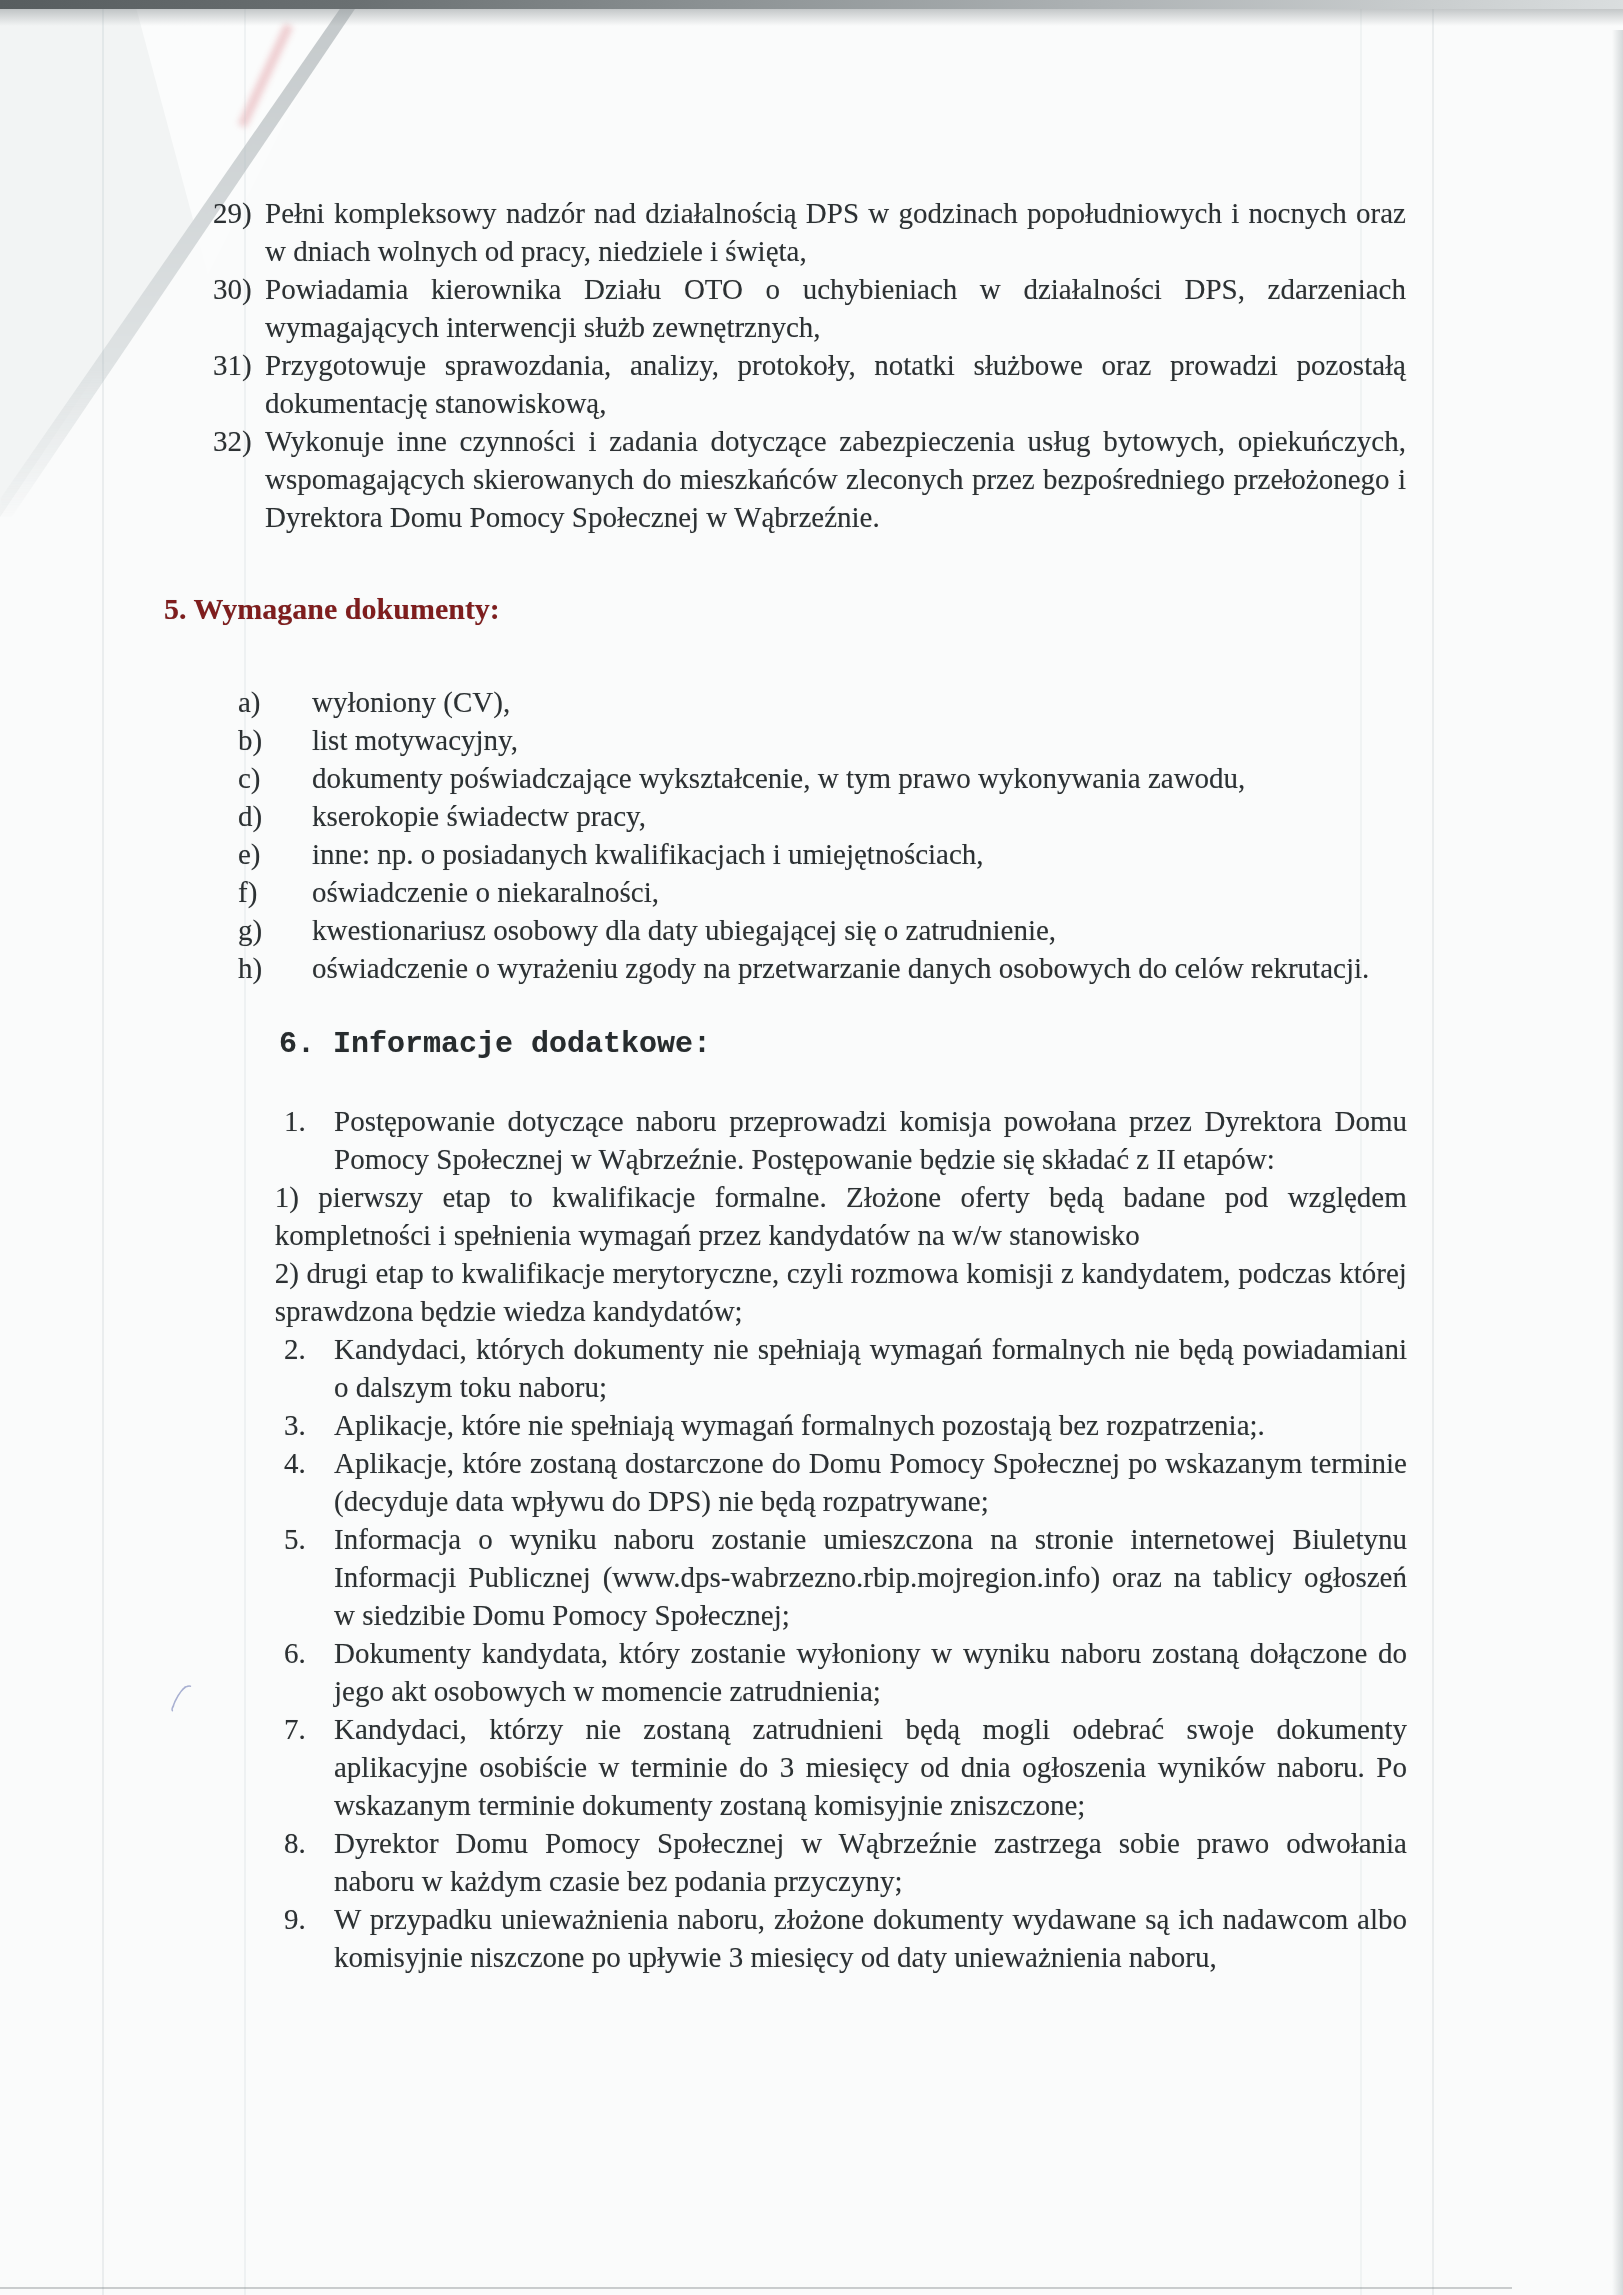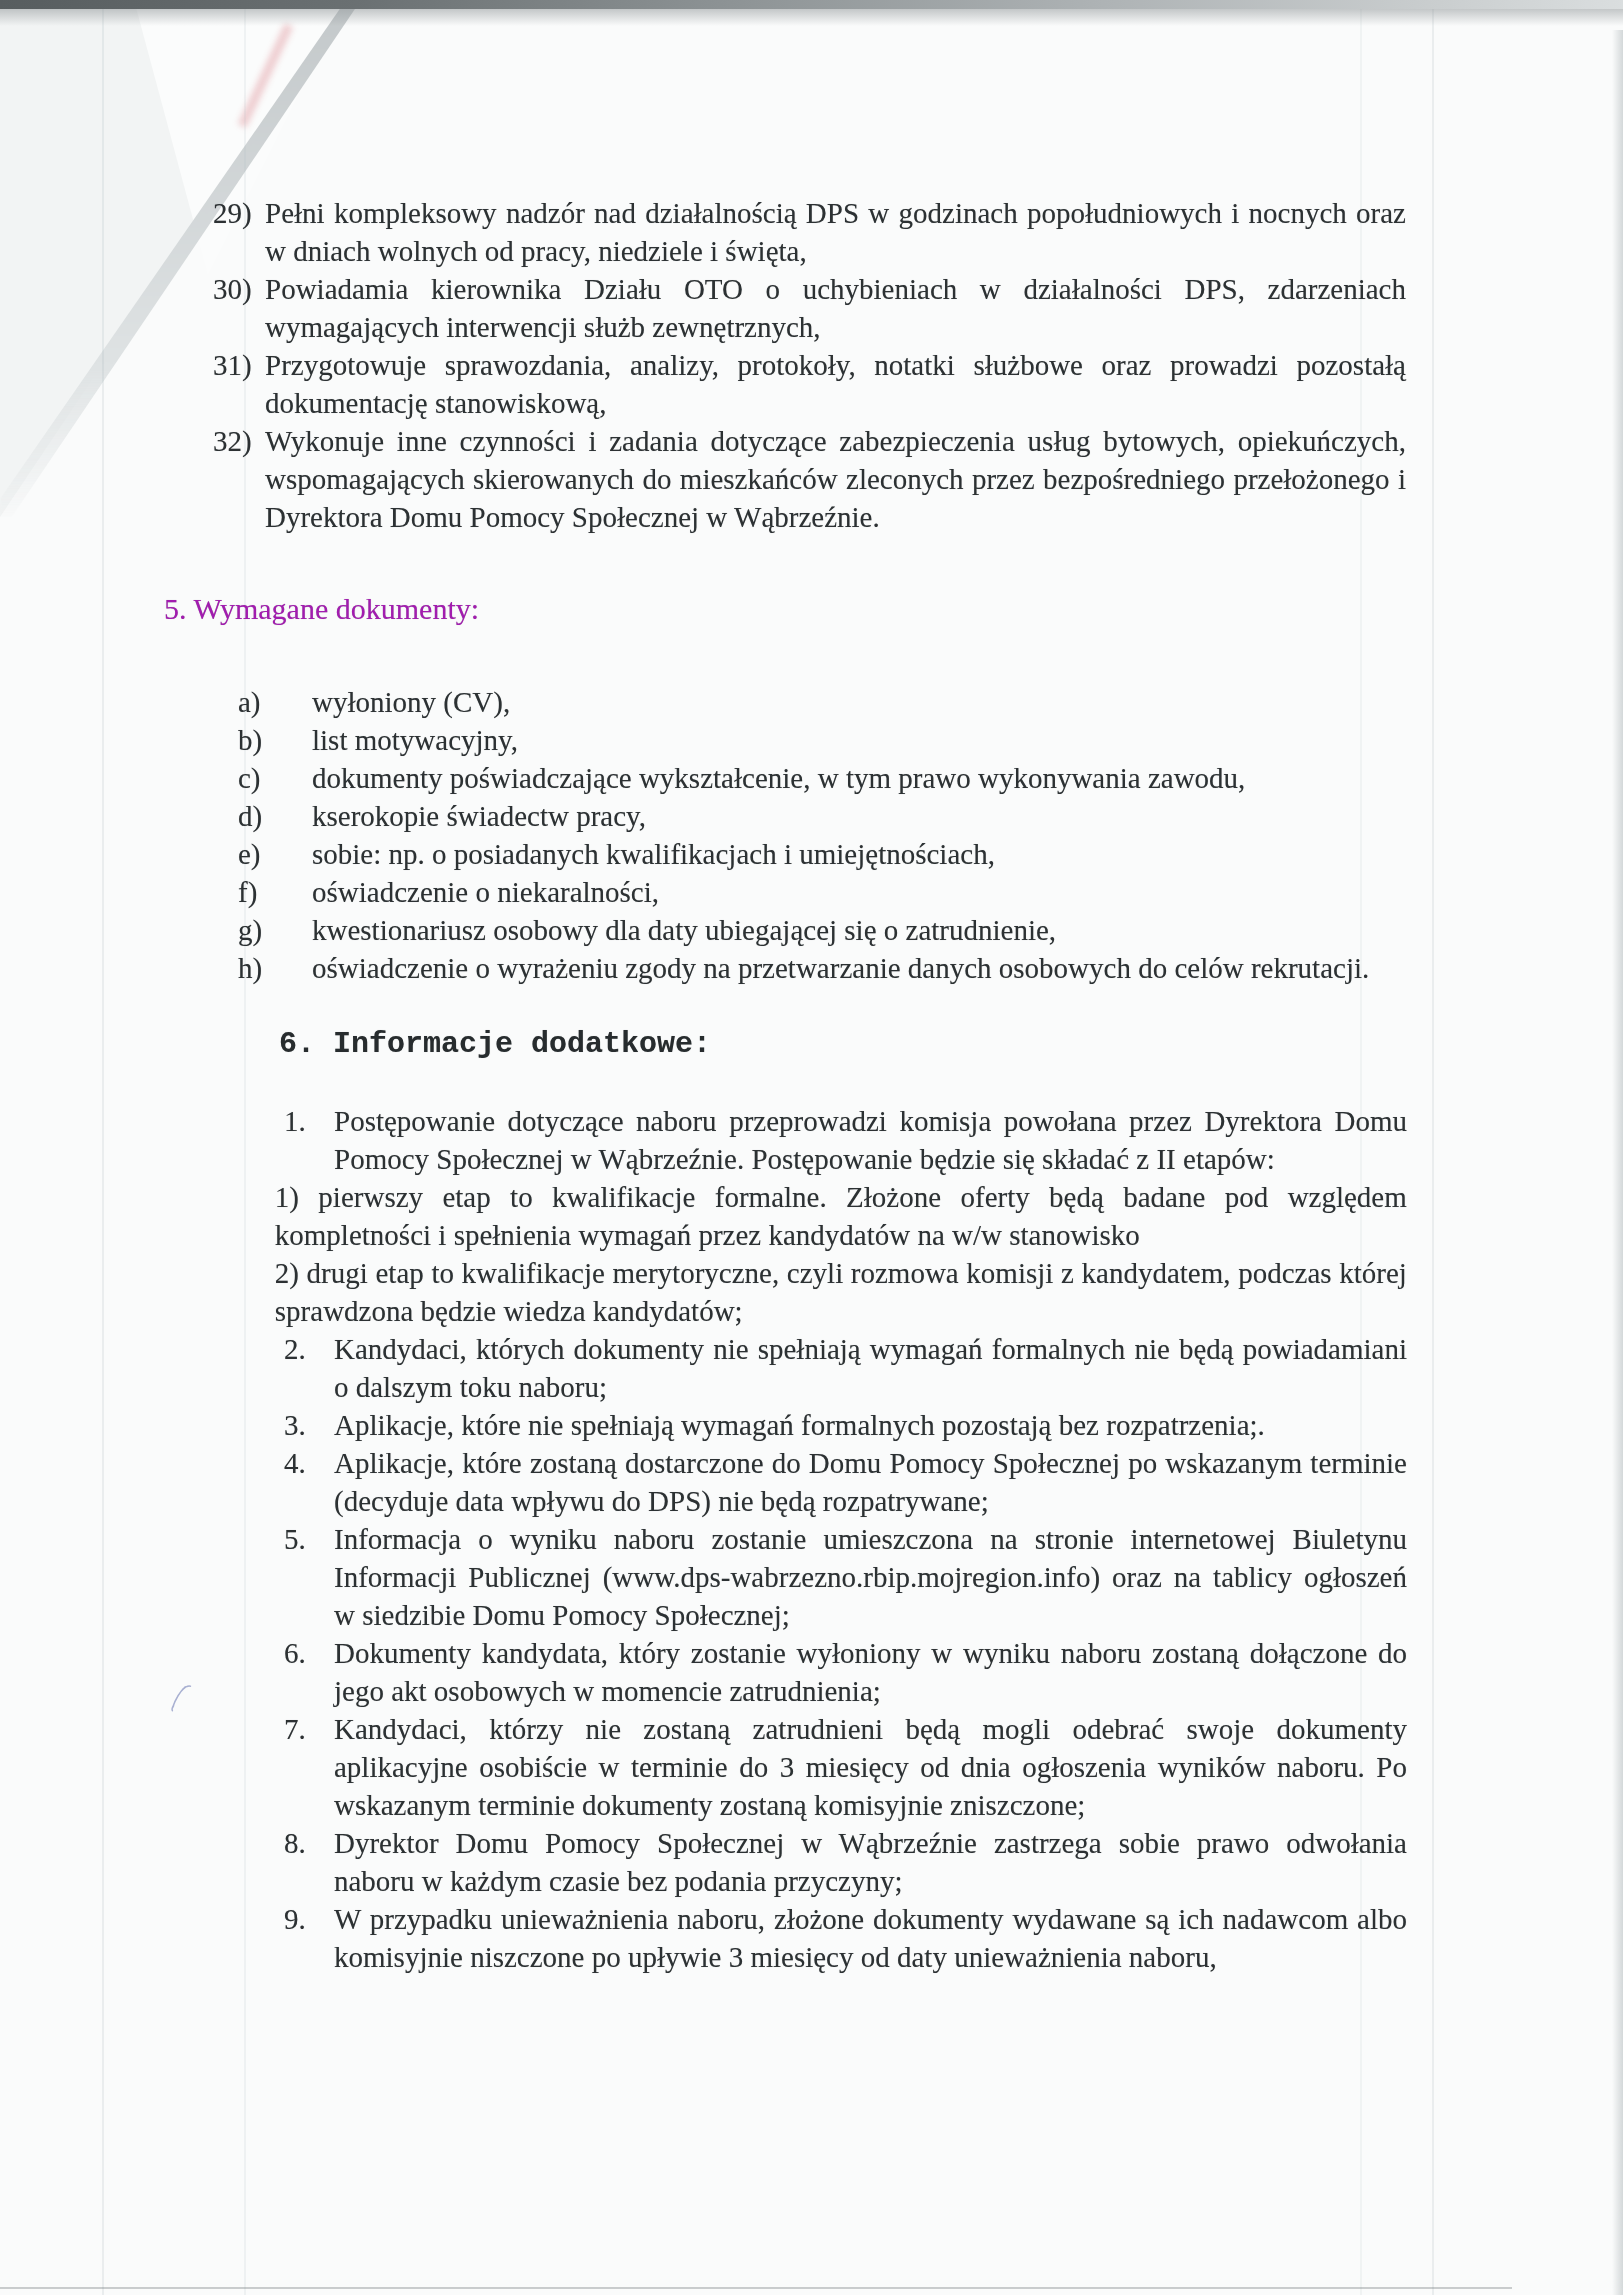--- a/index.html
+++ b/index.html
@@ -56,21 +56,21 @@
     background:rgba(110,118,120,0.35);
     filter:blur(0.5px);
   }
   .pencil{position:absolute;left:167px;top:1681px;opacity:.75;}
   
   .content{position:relative;padding-top:194px;font-size:29px;line-height:38px;
     text-shadow:0 0 0.7px rgba(44,49,51,0.35);}
   .duties{margin-left:213px;width:1193px;}
   .duty{position:relative;padding-left:52px;text-align:justify;}
   .duty .num{position:absolute;left:0;top:0;}
-  .h5{margin:54px 8px 55px 164px;font-size:30px;font-weight:normal;color:#a21caf;}
+  .h5{margin:54px 8px 55px 164px;font-size:30px;font-weight:bold;color:#7f1d1d;}
   .docs{margin-left:238px;width:1170px;}
   .doc{position:relative;padding-left:74px;text-align:left;}
   .doc .letter{position:absolute;left:0;top:0;}
   .h6{margin:38px 0 39px 279px;font-size:30px;font-weight:bold;color:#272c2e;font-family:Liberation Mono, monospace;}
   .info{margin-left:284px;width:1123px;}
   .info-item{position:relative;padding-left:50px;text-align:justify;}
   .info-item .num{position:absolute;left:0;top:0;}
   .stage{margin-left:-9.2px;width:1132px;text-align:justify;padding-left:0;font-family:Liberation Serif, serif;}
 </style>
 </head>
@@ -131,21 +131,21 @@
       <div class="doc">
         <span class="letter">c)</span>
         <span>dokumenty poświadczające wykształcenie, w tym prawo wykonywania zawodu,</span>
       </div>
       <div class="doc">
         <span class="letter">d)</span>
         <span>kserokopie świadectw pracy,</span>
       </div>
       <div class="doc">
         <span class="letter">e)</span>
-        <span>sobie: np. o posiadanych kwalifikacjach i umiejętnościach,</span>
+        <span>inne: np. o posiadanych kwalifikacjach i umiejętnościach,</span>
       </div>
       <div class="doc">
         <span class="letter">f)</span>
         <span>oświadczenie o niekaralności,</span>
       </div>
       <div class="doc">
         <span class="letter">g)</span>
         <span>kwestionariusz osobowy dla daty ubiegającej się o zatrudnienie,</span>
       </div>
       <div class="doc">

